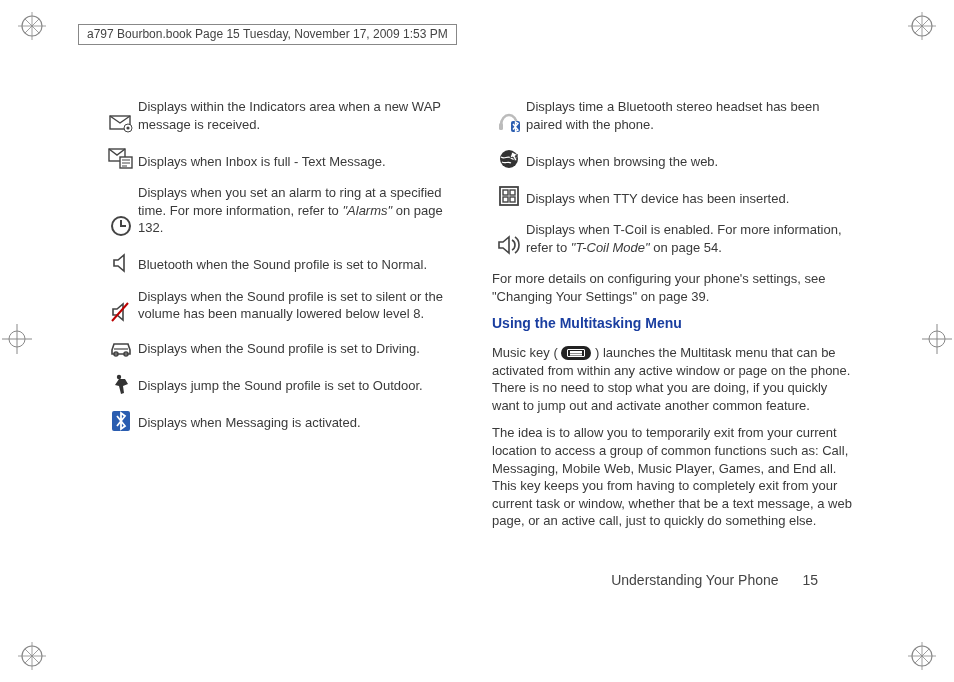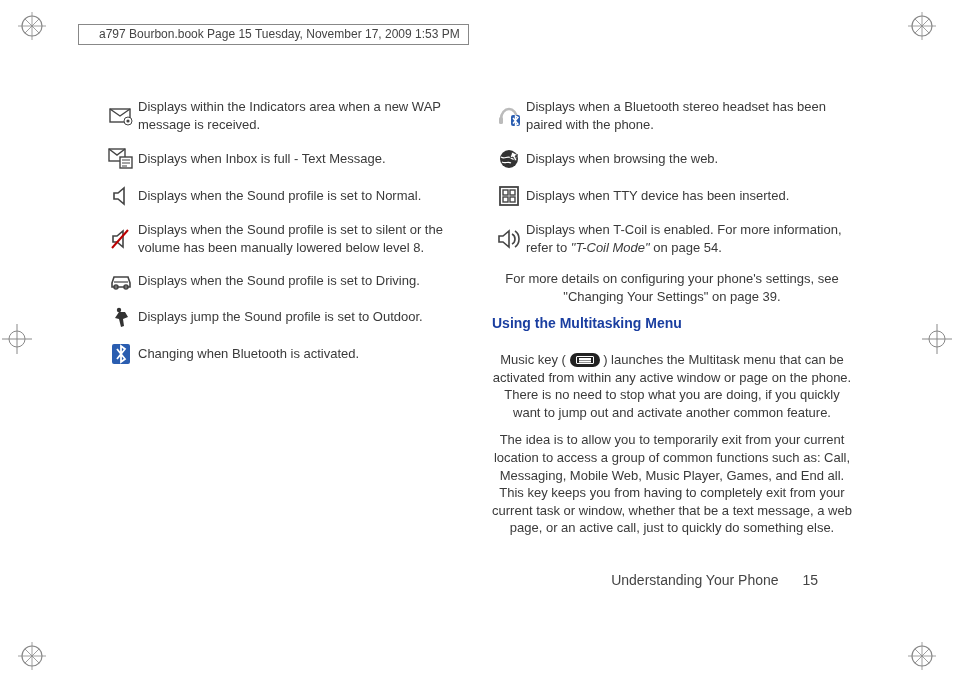--- a/index.html
+++ b/index.html
@@ -15,59 +15,58 @@
   }
   .page-frame {
     position: absolute;
     top: 20px; left: 68px;
     width: 820px; height: 620px;
   }
   .header-box {
     position: absolute;
     top: 4px; left: 10px;
     border: 1px solid #888;
-    padding: 2px 8px 3px 20px;
+    padding: 2px 8px 3px 8px;
     font-size: 12px;
     color: #444;
     background: #fff;
   }
   .columns {
     position: absolute;
     top: 78px; left: 36px; right: 36px;
     display: flex;
     gap: 28px;
   }
   .col { flex: 1; }
   .row {
     display: flex;
-    align-items: center;
+    align-items: flex-end;
     margin-bottom: 14px;
   }
   .icon-cell {
     width: 34px; flex: 0 0 34px;
     display: flex; align-items: flex-start; justify-content: center;
     padding-top: 1px;
   }
   .icon-cell svg { display: block; }
   .desc {
     flex: 1;
     line-height: 1.35;
     color: #3a3a3a;
   }
   .desc .ital { font-style: italic; }
   .para {
     margin-bottom: 10px;
     line-height: 1.35;
-    text-align: center;
   }
   .section-heading {
     color: #1a3ea0;
     font-weight: bold;
     font-size: 14px;
-    margin: 4px 0 20px 0;
+    margin: 4px 0 13px 0;
   }
   .footer {
     position: absolute;
     bottom: 52px; right: 70px;
     font-size: 14px;
     color: #444;
   }
   .footer .pn { margin-left: 20px; }
   .inline-key {
     display: inline-block;
@@ -169,29 +168,38 @@
           <svg width="26" height="22" viewBox="0 0 26 22">
               <rect x="1" y="1" width="16" height="12" fill="none" stroke="#444" stroke-width="1.4"></rect>
               <path d="M1 1l8 6 8-6" fill="none" stroke="#444" stroke-width="1.4"></path>
               <rect x="12" y="9" width="12" height="11" fill="#fff" stroke="#444" stroke-width="1.4"></rect>
               <path d="M14 12h8M14 15h8M14 18h5" stroke="#444" stroke-width="1"></path>
             </svg>
         </div>
         <div class="desc">Displays when Inbox is full - Text Message.</div>
       </div>
 
+      <div class="row">
+        <div class="icon-cell">
+          <svg width="22" height="22" viewBox="0 0 22 22">
+              <circle cx="11" cy="11" r="9" fill="none" stroke="#444" stroke-width="2"></circle>
+              <path d="M11 5v6h5" fill="none" stroke="#444" stroke-width="2"></path>
+            </svg>
+        </div>
+        <div class="desc"><span>Displays when you set an alarm to ring at a specified time. For more information, refer to </span><span class="ital">"Alarms"</span><span>  on page 132.</span></div>
+      </div>
 
 
       <div class="row">
         <div class="icon-cell">
           <svg width="20" height="22" viewBox="0 0 20 22">
               <path d="M3 8h4l6-5v16l-6-5H3z" fill="none" stroke="#444" stroke-width="1.6"></path>
             </svg>
         </div>
-        <div class="desc">Displays when the Sound profile is set to Normal.</div>
+        <div class="desc">Bluetooth when the Sound profile is set to Normal.</div>
       </div>
 
       <div class="row">
         <div class="icon-cell">
           <svg width="22" height="22" viewBox="0 0 22 22">
               <path d="M3 8h4l6-5v16l-6-5H3z" fill="none" stroke="#444" stroke-width="1.6"></path>
               <line x1="2" y1="20" x2="18" y2="2" stroke="#b00" stroke-width="2"></line>
             </svg>
         </div>
         <div class="desc">Displays when the Sound profile is set to silent or the volume has been manually lowered below level 8.</div>
@@ -219,36 +227,36 @@
         <div class="desc">Displays jump the Sound profile is set to Outdoor.</div>
       </div>
 
       <div class="row">
         <div class="icon-cell">
           <svg width="20" height="22" viewBox="0 0 20 22">
               <rect x="1" y="1" width="18" height="20" rx="2" fill="#2a5db0"></rect>
               <path d="M6 6l8 10-4 3V3l4 3-8 10" fill="none" stroke="#fff" stroke-width="1.8"></path>
             </svg>
         </div>
-        <div class="desc">Changing when Bluetooth is activated.</div>
+        <div class="desc">Displays when Messaging is activated.</div>
       </div>
     </div>
 
     <div class="col">
 
       <div class="row">
         <div class="icon-cell">
           <svg width="24" height="22" viewBox="0 0 24 22">
               <path d="M4 14c0-6 4-10 8-10s8 4 8 10" fill="none" stroke="#bbb" stroke-width="2.5"></path>
               <rect x="2" y="12" width="4" height="7" rx="1.5" fill="#bbb"></rect>
               <rect x="14" y="10" width="9" height="11" rx="2" fill="#2a5db0"></rect>
               <path d="M16 13l5 6-2.5 1.5V11l2.5 1.5-5 6" fill="none" stroke="#fff" stroke-width="1.4"></path>
             </svg>
         </div>
-        <div class="desc">Displays when a Bluetooth stereo headset has been paired with the phone.</div>
+        <div class="desc">Displays time a Bluetooth stereo headset has been paired with the phone.</div>
       </div>
 
       <div class="row">
         <div class="icon-cell">
           <svg width="22" height="22" viewBox="0 0 22 22">
               <circle cx="11" cy="11" r="9" fill="#333"></circle>
               <path d="M3 9c4 3 6-2 10 1s5-1 5-1" fill="none" stroke="#fff" stroke-width="1.2"></path>
               <path d="M4 14c3 2 6-1 9 1" fill="none" stroke="#fff" stroke-width="1.2"></path>
               <path d="M14 4l6 3-3 1 2 4-2 1-2-4-3 1z" fill="#fff" stroke="#333" stroke-width="0.8"></path>
             </svg>

